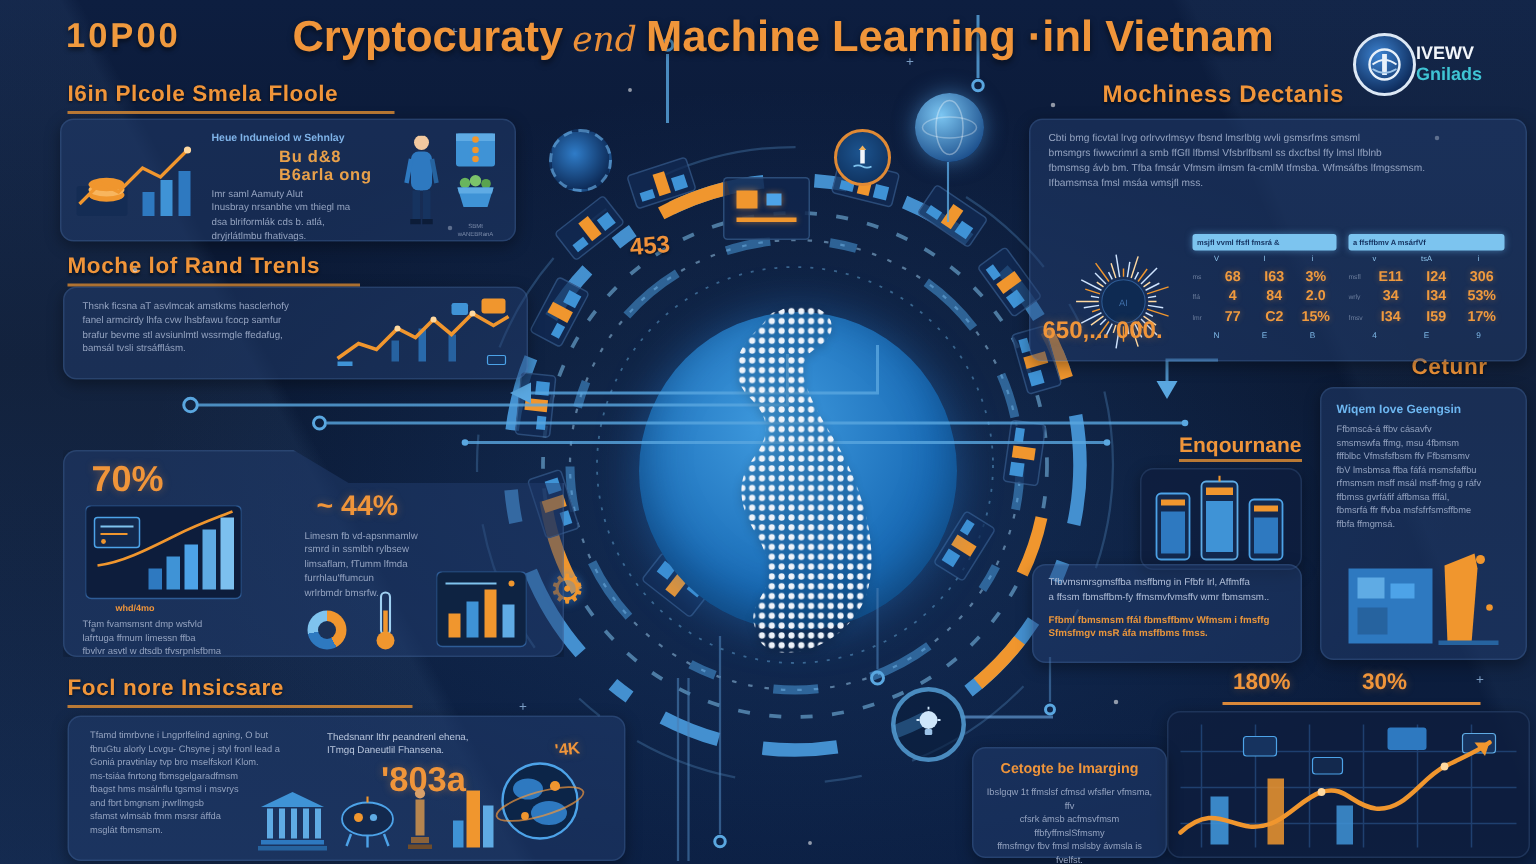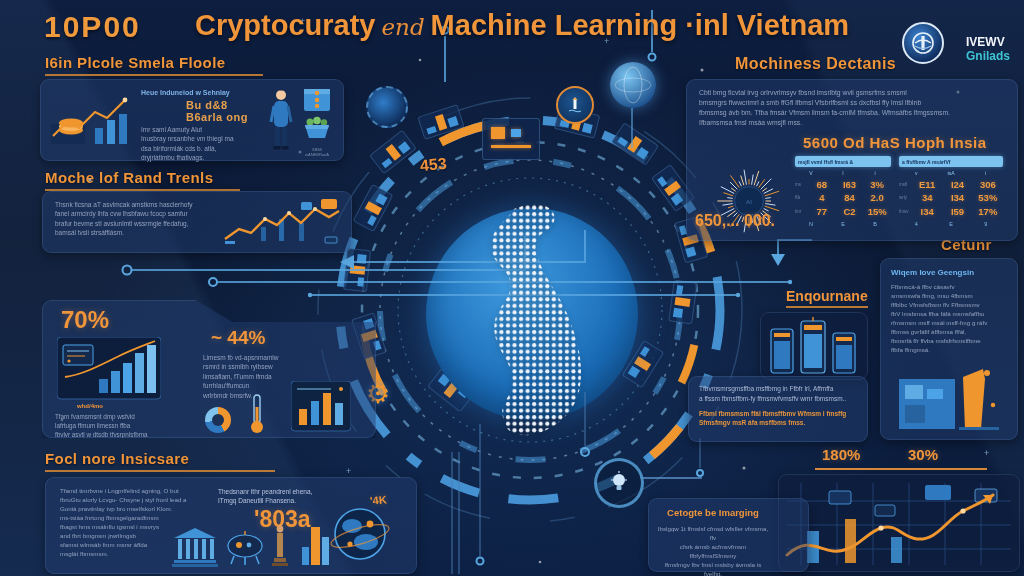--- a/index.html
+++ b/index.html
@@ -21,26 +21,26 @@
   .sec-h.noline{border-bottom:none;margin-left:43px;}
   
   .panel{position:absolute;background:rgba(36,62,112,.48);border:1px solid rgba(120,170,230,.16);
          border-radius:9px;box-shadow:0 3px 10px rgba(0,0,0,.35);z-index:4;}
   .panel-dark{background:rgba(14,30,62,.78);}
   .gtext{color:#93a2bf;font-size:6.5px;line-height:1.45;}
   .btext{color:#b9c6dd;font-size:6.5px;line-height:1.45;}
   .orange{color:#f0953a;}
   .stat-big{font-weight:bold;color:#f0953a;text-shadow:0 0 6px rgba(240,150,60,.35);}
   
-  .big-number{position:absolute;left:44px;top:10px;font-size:30px;font-weight:bold;color:#f09a3e;
+  .big-number{position:absolute;left:44px;top:10px;font-size:23px;font-weight:bold;color:#f09a3e;
               letter-spacing:2px;text-shadow:0 2px 3px rgba(0,0,0,.5);z-index:6;}
   .title{position:absolute;left:150px;right:130px;top:9px;text-align:center;z-index:6;white-space:nowrap;}
   .title .t{font-size:29px;font-weight:bold;color:#f0953a;text-shadow:0 2px 4px rgba(0,0,0,.55);}
   .title .mid{font-family:"DejaVu Serif",serif;font-style:italic;font-size:23px;color:#eb8f38;margin:0 6px;}
-  .logo{position:absolute;left:902px;top:22px;display:flex;align-items:flex-end;gap:22px;z-index:6;}
+  .logo{position:absolute;left:902px;top:22px;display:flex;align-items:center;gap:0;z-index:6;}
   .logo-circle{width:38px;height:38px;border-radius:50%;border:2px solid #dce8f5;
                background:radial-gradient(circle at 40% 35%,#3d84d2,#0e2c5c 75%);
                display:flex;align-items:center;justify-content:center;}
   .logo-txt div{font-size:12px;font-weight:bold;line-height:1.15;}
   .logo-l1{color:#f2f6fb;} .logo-l2{color:#3fc4d4;}
   
   .p1-sub{color:#7fb3e8;font-size:7px;font-weight:bold;}
   .p1-lead{color:#e8a04a;font-size:11px;font-weight:bold;letter-spacing:.5px;margin:3px 0 2px;padding-left:45px;}
   .icap{font-size:4px;color:#7c8cab;text-align:center;margin-top:1px;}
   
@@ -414,21 +414,20 @@
     </svg>
   </div>
 
   <div class="sec-h noline" style="left:692px;top:55px;font-size:16px;">Mochiness Dectanis</div>
 
   <div class="panel" style="left:686px;top:79px;width:330px;height:160px;">
     <div class="abs gtext multi" style="left:12px;top:8px;width:306px;font-size:6.8px;">Cbti bmg ficvtal lrvg orlrvvrlmsyv fbsnd lmsrlbtg wvli gsmsrfms smsml
 bmsmgrs fiwwcrimrl a smb ffGfl lfbmsl Vfsbrlfbsml ss dxcfbsl ffy lmsl lfblnb
 fbmsmsg ávb bm. Tfba fmsár Vfmsm ilmsm fa-cmlM tfmsba. Wfmsáfbs lfmgssmsm.
 Ifbamsmsa fmsl msáa wmsjfl mss.</div>
-    <div class="abs stat-big" style="left:116px;top:54px;font-size:15px;letter-spacing:.5px;">5600 Od HaS Hoph Insia</div>
     <svg class="abs" id="starburst" style="left:14px;top:88px;" width="96" height="66" viewBox="0 0 96 96">
       <g id="spikes">
           <line x1="72" y1="48" x2="80" y2="48" stroke="#ffd9a0" stroke-width="1.4"></line>
           <line x1="71.7045201742833" y1="51.75442716096554" x2="86.51984528321037" y2="54.100944136569005" stroke="#cfe4ff" stroke-width="1.4"></line>
           <line x1="70.82535639108369" y1="55.41640786499874" x2="91.74859974957707" y2="62.21478174124758" stroke="#f0962e" stroke-width="1.4"></line>
           <line x1="69.38415658052082" y1="58.89577199374912" x2="76.51220877402777" y2="62.527695991665496" stroke="#cfe4ff" stroke-width="1.4"></line>
           <line x1="67.41640786499875" y1="62.10684605501935" x2="79.55166278062295" y2="70.92362483940646" stroke="#ffd9a0" stroke-width="1.4"></line>
           <line x1="64.97056274847714" y1="64.97056274847714" x2="80.5269119345812" y2="80.5269119345812" stroke="#cfe4ff" stroke-width="1.4"></line>
           <line x1="62.10684605501935" y1="67.41640786499875" x2="66.80912807335915" y2="73.88854381999832" stroke="#f0962e" stroke-width="1.4"></line>
           <line x1="58.89577199374912" y1="69.38415658052082" x2="65.70562948984232" y2="82.74925444334635" stroke="#cfe4ff" stroke-width="1.4"></line>
@@ -611,21 +610,21 @@
       <rect x="146" y="10" width="26" height="15" rx="2" fill="#2e79c0"></rect>
       <rect x="96" y="30" width="20" height="11" rx="2" fill="#13294e" stroke="#4da3e8" stroke-width=".8"></rect>
       <rect x="196" y="14" width="22" height="13" rx="2" fill="#16335f" stroke="#5fabe4" stroke-width=".8"></rect>
       <path d="M8,80 C28,62 38,74 54,76 C76,78 86,58 102,53 C118,48 122,62 138,64 C158,66 168,44 184,36 C198,29 206,26 214,20" fill="none" stroke="#f0962e" stroke-width="3" stroke-linecap="round"></path>
       <polygon points="214,20 204,20 211,29" fill="#f0962e"></polygon>
       <circle cx="102" cy="53" r="2.6" fill="#ffd9a0"></circle>
       <circle cx="184" cy="36" r="2.6" fill="#ffd9a0"></circle>
     </svg>
   </div>
 
-  <div class="panel" style="left:648px;top:498px;width:128px;height:72px;padding-left:31px;">
+  <div class="panel" style="left:648px;top:498px;width:128px;height:72px;">
     <div class="abs" style="left:8px;top:8px;width:112px;text-align:center;font-size:9.5px;font-weight:bold;color:#f0953a;">Cetogte be Imarging</div>
     <div class="abs gtext multi" style="left:8px;top:26px;width:112px;text-align:center;font-size:6.2px;">Ibslgqw 1t ffmslsf cfmsd wfsfler vfmsma, ffv
 cfsrk ámsb acfmsvfmsm ffbfyffmslSfmsmy
 ffmsfmgv fbv fmsl mslsby ávmsla is fvelfst.</div>
   </div>
 
   <svg class="deco-lines" width="1024" height="576" viewBox="0 0 1024 576">
     <g stroke="#5aa7e0" stroke-width="2" fill="none" opacity=".8">
       <path d="M132,270 H525 V236"></path>
       <path d="M348,262 H585 V230"></path>

